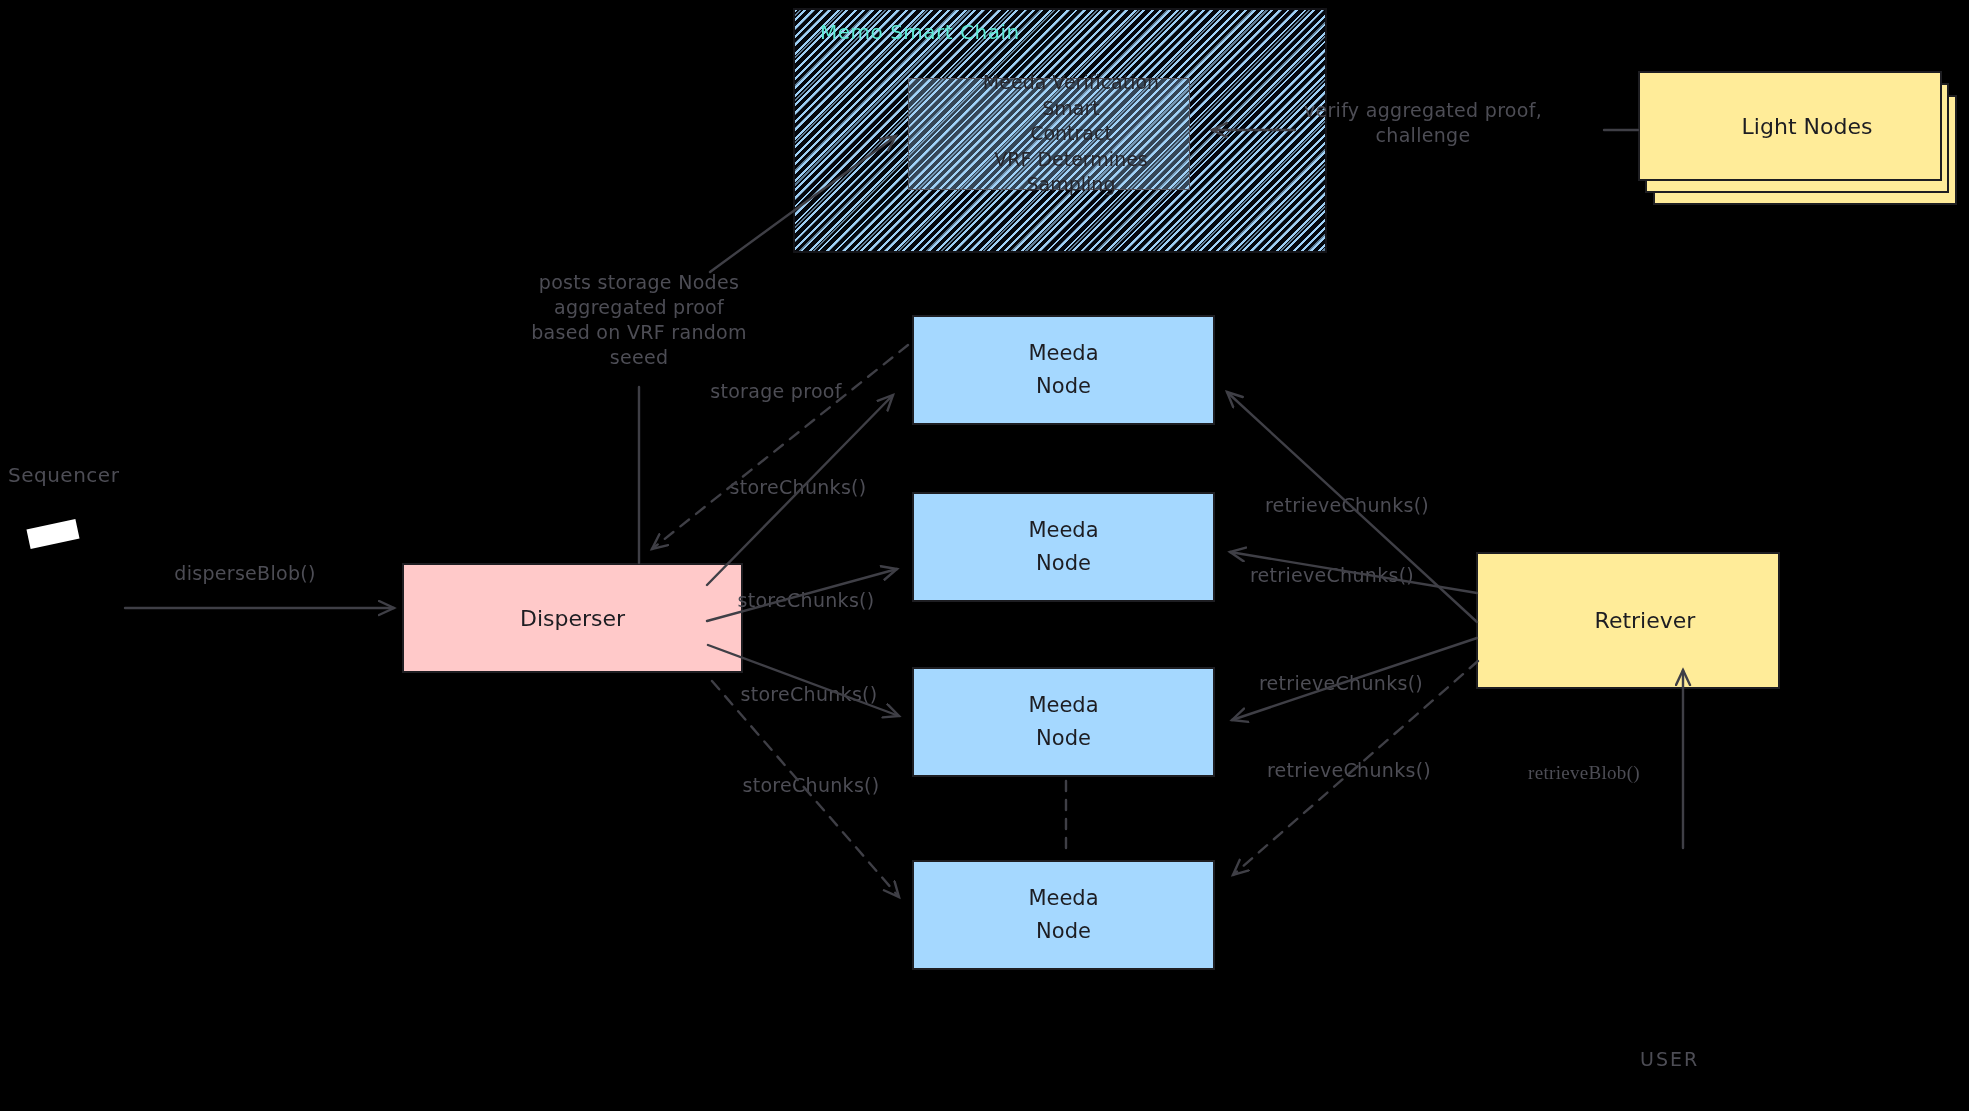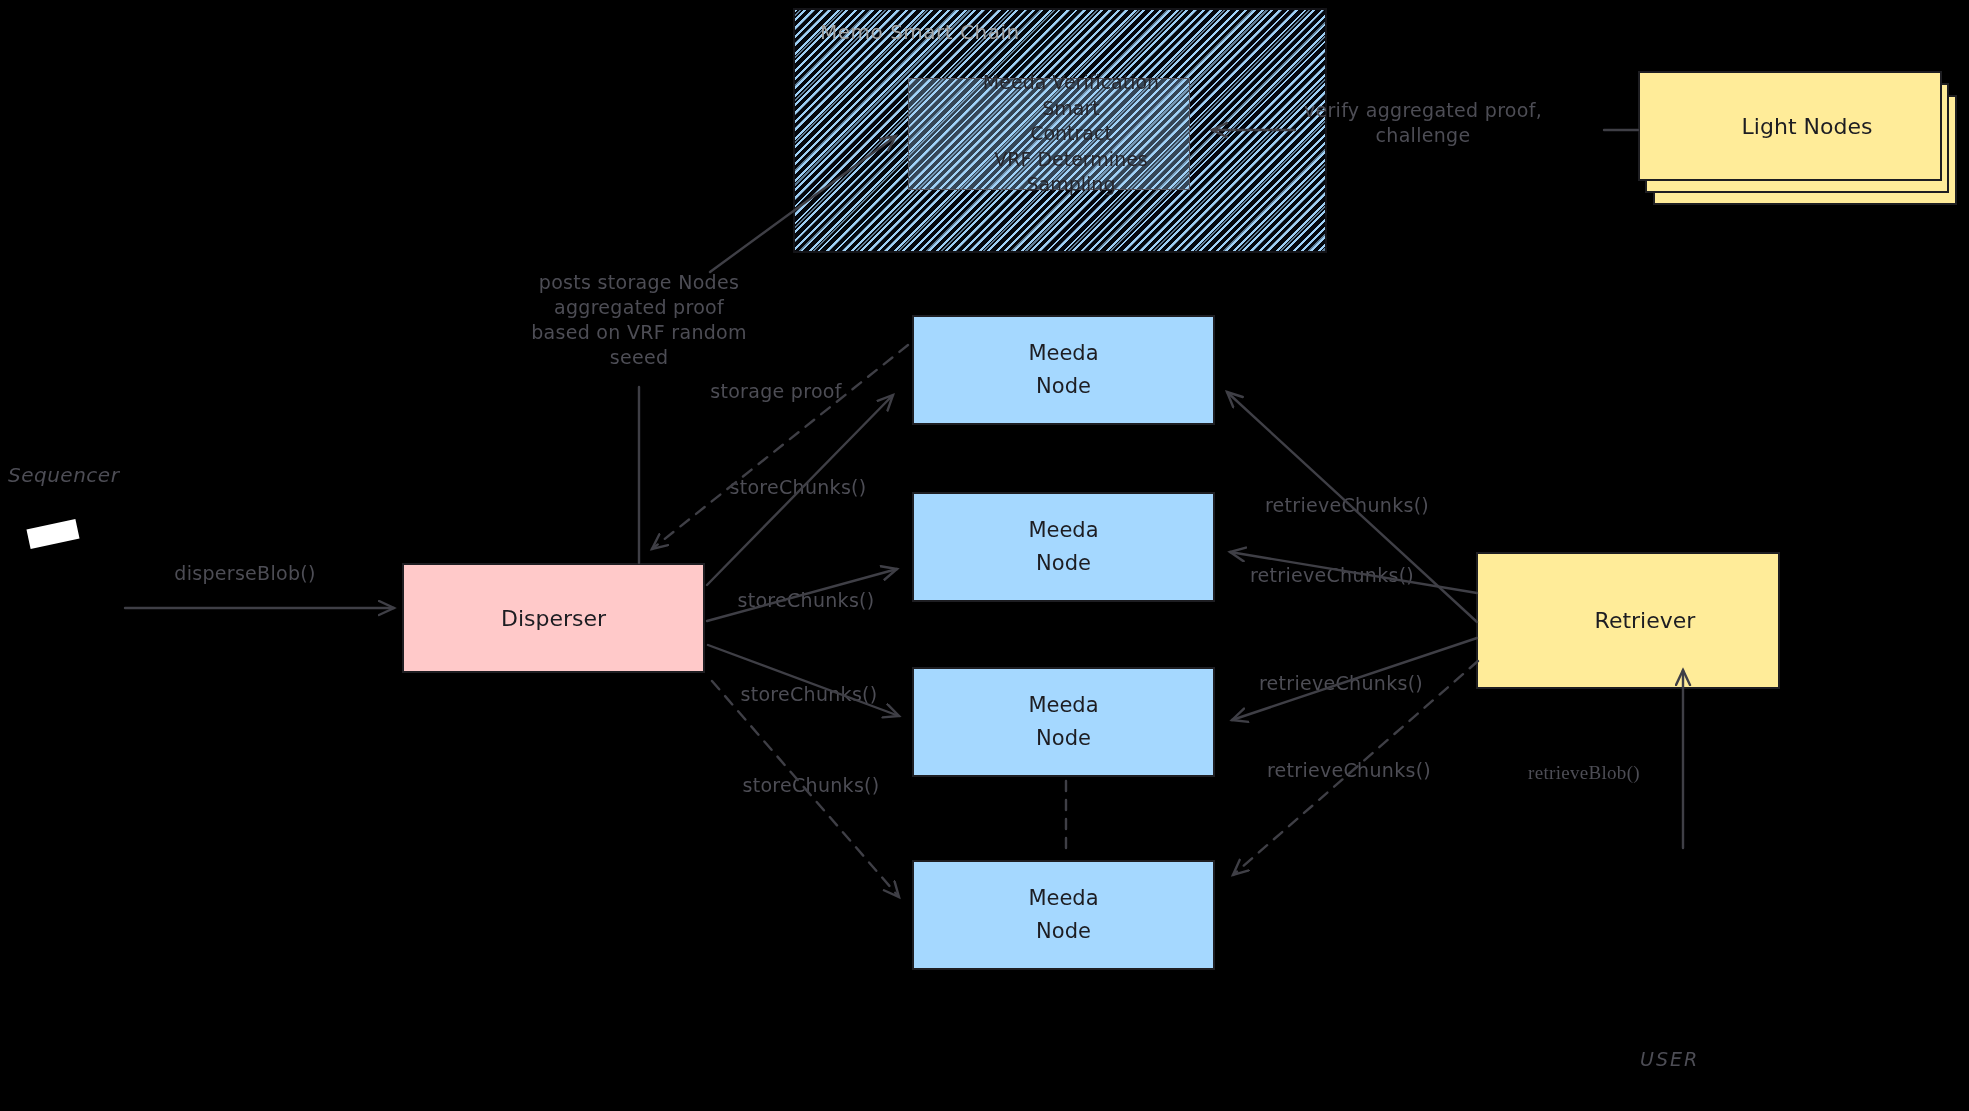--- a/index.html
+++ b/index.html
@@ -27,38 +27,38 @@
   .node-label{line-height:1.55;font-size:21px;}
   .hatch{
     position:absolute;left:793px;top:8px;width:534px;height:245px;
     border:2.5px solid #141418;box-sizing:border-box;
     background-color:#04070d;
     background-image:
       repeating-linear-gradient(135deg, rgba(165,216,255,0.95) 0 2px, transparent 2px 6px),
       repeating-linear-gradient(135deg, transparent 0 3px, rgba(165,216,255,0.55) 3px 4.5px, transparent 4.5px 10px);
   }
   .hatch-title{
-    position:absolute;left:820px;top:20px;font-size:20px;color:#a3a3a3;
+    position:absolute;left:820px;top:20px;font-size:20px;color:#5eead4;
     font-weight:500;letter-spacing:0.5px;
   }
   .inner-box{
     position:absolute;left:908px;top:78px;width:282px;height:112px;
     border:1.5px solid #565660;background:rgba(165,216,255,0.30);
     display:flex;flex-direction:column;align-items:center;justify-content:center;
     color:#26262c;font-size:19px;line-height:1.35;text-align:center;box-sizing:border-box;padding-left:44px;
   }
   .stack-card{
     position:absolute;width:304px;height:110px;background:var(--yellow);
     border:2.5px solid var(--stroke-dark);box-sizing:border-box;
   }
   .edge-label{
     position:absolute;color:var(--edge-gray);font-size:19px;text-align:center;
     white-space:pre-line;line-height:1.32;letter-spacing:0.3px;
   }
-  .actor-label{position:absolute;color:var(--edge-gray);font-size:20px;letter-spacing:0.5px;font-style:italic;}
+  .actor-label{position:absolute;color:var(--edge-gray);font-size:20px;letter-spacing:0.5px;}
   .white-chip{
     position:absolute;left:28px;top:524px;width:50px;height:20px;background:#ffffff;
     transform:rotate(-12deg);
   }
   #connector-layer{position:absolute;left:0;top:0;pointer-events:none;}
 </style>
 </head>
 <body>
 
 <div id="canvas">
@@ -73,21 +73,21 @@
 
   <div class="stack-card" style="left:1653px;top:95px;"></div>
   <div class="stack-card" style="left:1645px;top:83px;"></div>
   <div class="box yellow" style="left:1638px;top:71px;width:304px;height:110px;">
     <span>Light Nodes</span>
   </div>
 
   <div class="actor-label" style="left:8px;top:463px;">Sequencer</div>
   <div class="white-chip"></div>
 
-  <div class="box pink" style="left:402px;top:563px;width:303px;height:110px;">
+  <div class="box pink" style="left:402px;top:563px;width:341px;height:110px;">
     <span>Disperser</span>
   </div>
 
   <div class="box blue" style="left:912px;top:315px;width:303px;height:110px;">
     <div class="node-label">
         <div>Meeda</div>
         <div>Node</div>
       </div>
   </div>
   <div class="box blue" style="left:912px;top:492px;width:303px;height:110px;">

